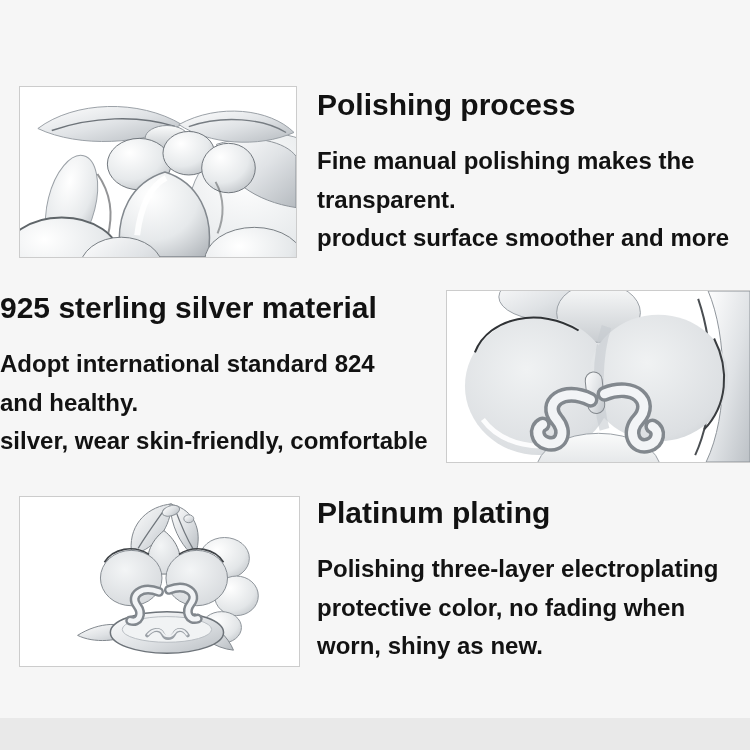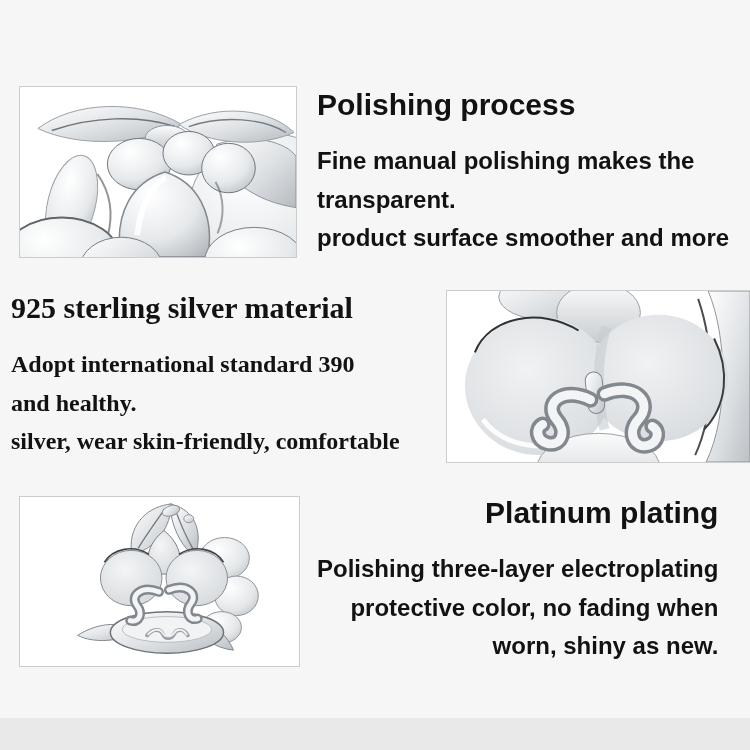--- a/index.html
+++ b/index.html
@@ -24,22 +24,22 @@
     background:var(--photo-bg);
     border:1px solid var(--photo-border);
     overflow:hidden;
   }
   .photo svg{display:block;width:100%;height:100%;}
   #photo-polishing{left:19px;top:86px;width:278px;height:172px;}
   #photo-material{left:446px;top:290px;width:304px;height:173px;border-right:none;}
   #photo-plating{left:19px;top:496px;width:281px;height:171px;}
   .text-block{position:absolute;}
   #text-polishing{left:317px;top:87px;}
-  #text-material{left:11px;top:290px;font-family:Liberation Serif, serif;}
-  #text-plating{left:317px;top:495px;text-align:right;}
+  #text-material{left:0;top:290px;}
+  #text-plating{left:317px;top:495px;}
   .heading{
     font-size:30px;
     line-height:36px;
     font-weight:700;
     letter-spacing:0px;
     white-space:nowrap;
   }
   .body-lines{margin-top:19px;}
   .body-line{
     font-size:24px;
@@ -98,21 +98,21 @@
     <div class="body-lines">
       <div class="body-line">Fine manual polishing makes the</div>
       <div class="body-line">transparent.</div>
       <div class="body-line">product surface smoother and more</div>
     </div>
   </div>
 
   <div class="text-block" id="text-material">
     <h2 class="heading">925 sterling silver material</h2>
     <div class="body-lines">
-      <div class="body-line">Adopt international standard 390</div>
+      <div class="body-line">Adopt international standard 824</div>
       <div class="body-line">and healthy.</div>
       <div class="body-line">silver, wear skin-friendly, comfortable</div>
     </div>
   </div>
 
   <figure class="photo" id="photo-material" aria-label="Close-up photo of sterling silver orchid flower charm with S-shaped scroll center">
     <svg viewBox="0 0 304 173" preserveAspectRatio="none">
       <defs>
         <linearGradient id="p2a" x1="0" y1="0" x2="1" y2="1">
           <stop offset="0" stop-color="#ffffff"></stop>

